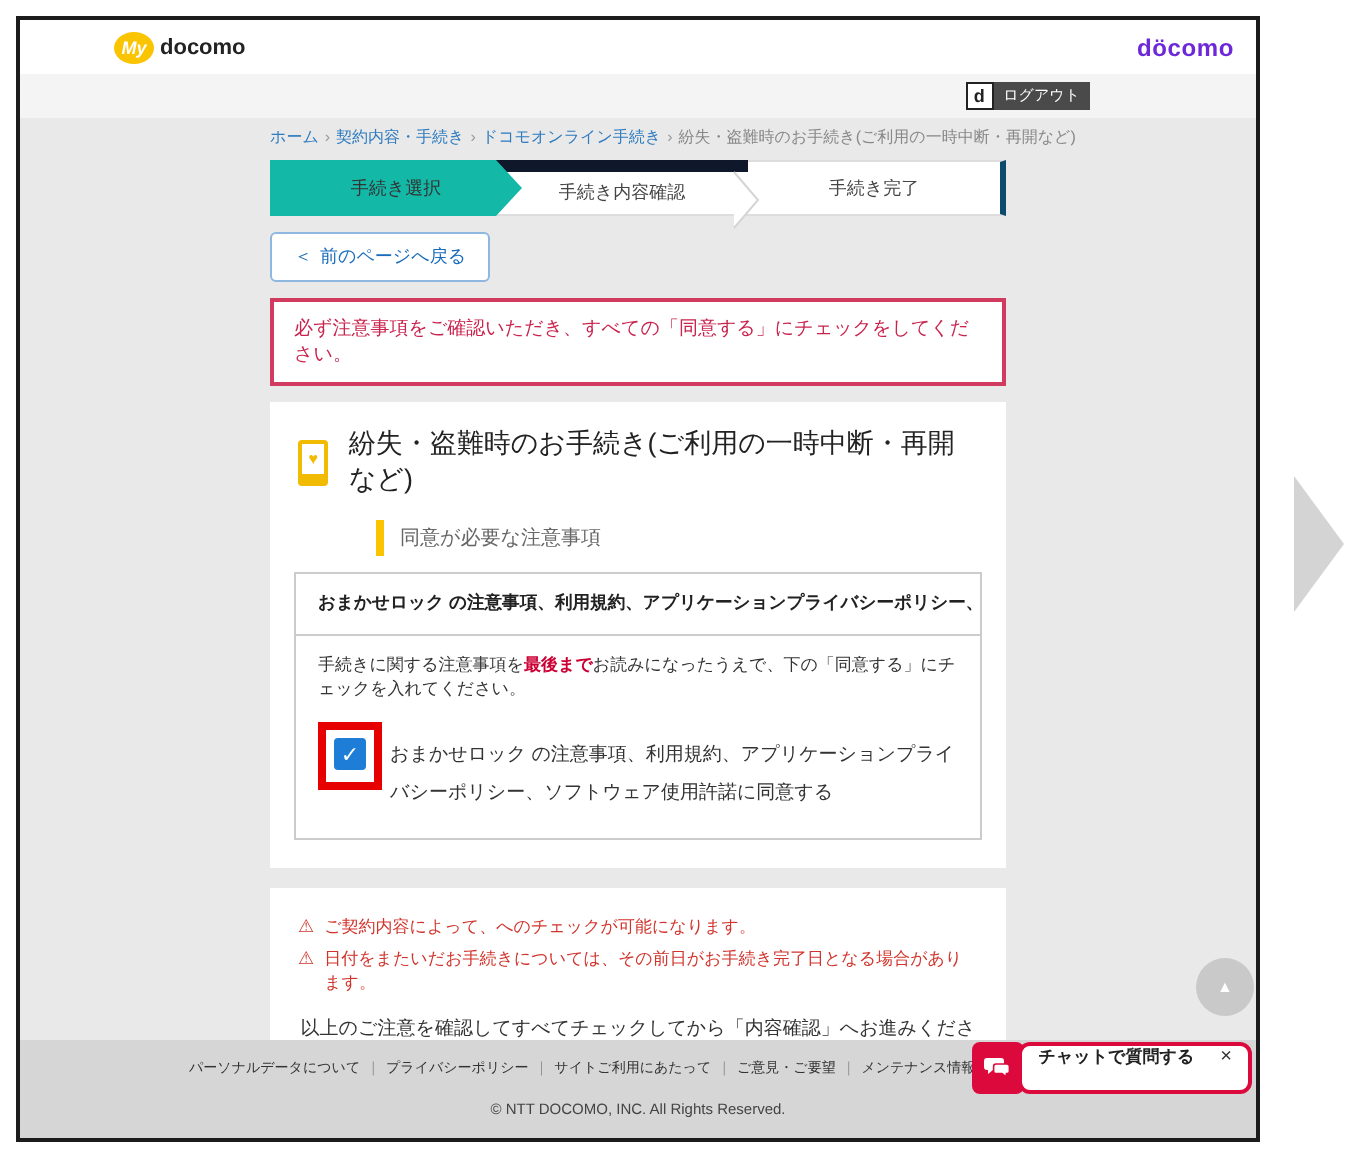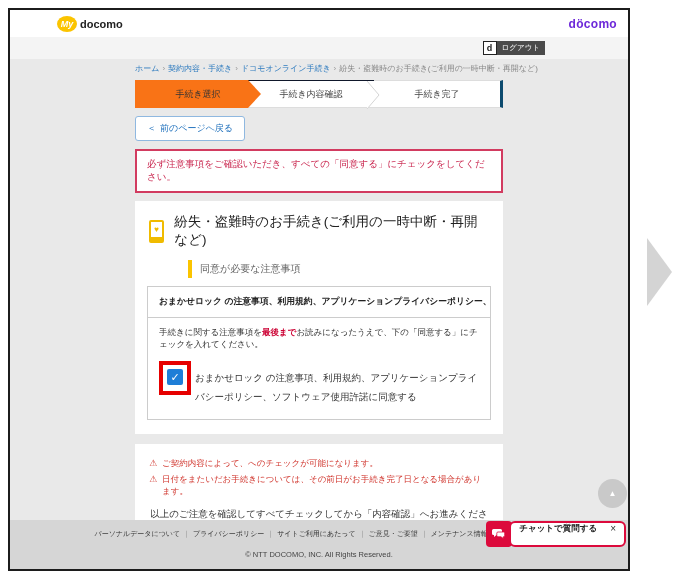--- a/index.html
+++ b/index.html
@@ -27,23 +27,23 @@
   
   .main { flex:1; background:#e9e9e9; overflow:hidden; position:relative; }
   .content { width:368px; margin:0 auto; padding-top:3px; }
 
   .breadcrumb { font-size:8px; color:#888; margin-top:1px; white-space:nowrap; }
   .breadcrumb a { color:#2e7bbf; text-decoration:none; cursor:pointer; }
   .breadcrumb .sep { color:#999; margin:0 3px; }
 
   .steps { display:flex; margin-top:6px; height:28px; position:relative; }
   .step { flex:1; display:flex; align-items:center; justify-content:center; font-size:9px; color:#444; position:relative; background:#fff; }
-  .step.active { background:#f97316; color:#333; z-index:2; margin-right:-13px;
+  .step.active { background:#14b8a6; color:#333; z-index:2; margin-right:-13px;
                  clip-path:polygon(0 0, calc(100% - 13px) 0, 100% 50%, calc(100% - 13px) 100%, 0 100%); }
-  .step.mid  { border-top:1px solid #0f172a; border-bottom:1px solid #ddd;text-align:center; }
+  .step.mid  { border-top:6px solid #0f172a; border-bottom:1px solid #ddd;text-align:center; }
   .step.last { border-top:1px solid #ddd; border-bottom:1px solid #ddd; border-right:3px solid #0c4a6e; }
   .step .sepchev { position:absolute; right:-7px; top:-1px; z-index:1; }
 
   .back-btn { display:inline-flex; align-items:center; gap:4px; margin-top:8px; background:#fff;
               border:1px solid #8fb8e0; border-radius:3px; color:#1a6dbb; font-size:9px; padding:5px 11px; cursor:pointer; }
 
   .alert { margin-top:8px; background:#fff; border:2px solid #d23b60; color:#c9244d; font-size:9.5px; padding:7px 10px; }
 
   .card { background:#fff; }
   .card1 { margin-top:8px; padding:12px 12px 14px; }

